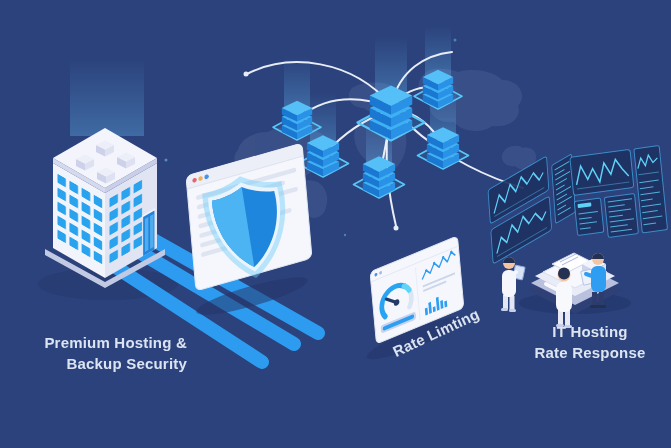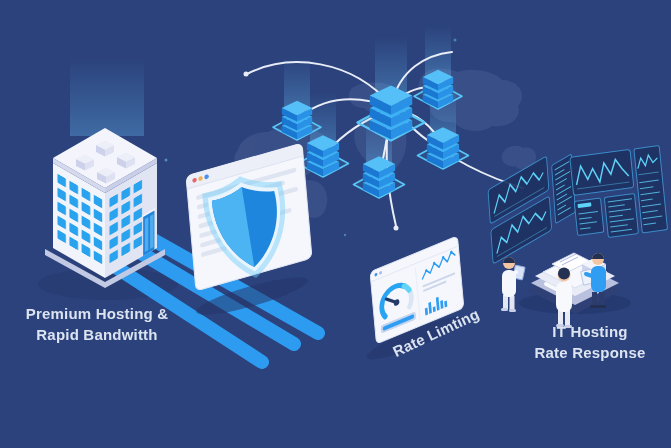--- a/index.html
+++ b/index.html
@@ -5,21 +5,21 @@
   html,body{margin:0;padding:0;background:#1c2c55;}
   .stage{
     position:relative;width:671px;height:448px;overflow:hidden;
     background:#2b427c;font-family:"Liberation Sans",sans-serif;
   }
   .stage svg{position:absolute;left:0;top:0;}
   .label{
     position:absolute;font-weight:700;font-size:15px;line-height:21px;
     color:#dce4f1;text-align:center;letter-spacing:.2px;
   }
-  #label-hosting{left:7px;top:303px;width:180px;}
+  #label-hosting{left:7px;top:332px;width:180px;text-align:right;}
   #label-security{left:501px;top:321px;width:178px;}
   #label-rate{left:377px;top:322px;width:118px;transform:rotate(-25deg);}
 </style>
 </head>
 <body>
 
 <div class="stage">
 <svg width="671" height="448" viewBox="0 0 671 448">
   <defs>
     <linearGradient id="beam" x1="0" y1="1" x2="0" y2="0">
@@ -314,21 +314,21 @@
 
   <g fill="#6fc0f5">
     <circle cx="166" cy="160" r="1.5" opacity="0.6"></circle>
     <circle cx="455" cy="40" r="1.5" opacity="0.5"></circle>
     <circle cx="345" cy="235" r="1.2" opacity="0.5"></circle>
   </g>
 </svg>
 
 <div class="label" id="label-hosting">
   <span>Premium Hosting &amp;</span><br>
-  <span>Rapid Bandwitth</span>
+  <span>Backup Security</span>
 </div>
 
 <div class="label" id="label-rate">
   <span>Rate Limting</span>
 </div>
 
 <div class="label" id="label-security">
   <span>IT Hosting</span><br>
   <span>Rate Response</span>
 </div>

